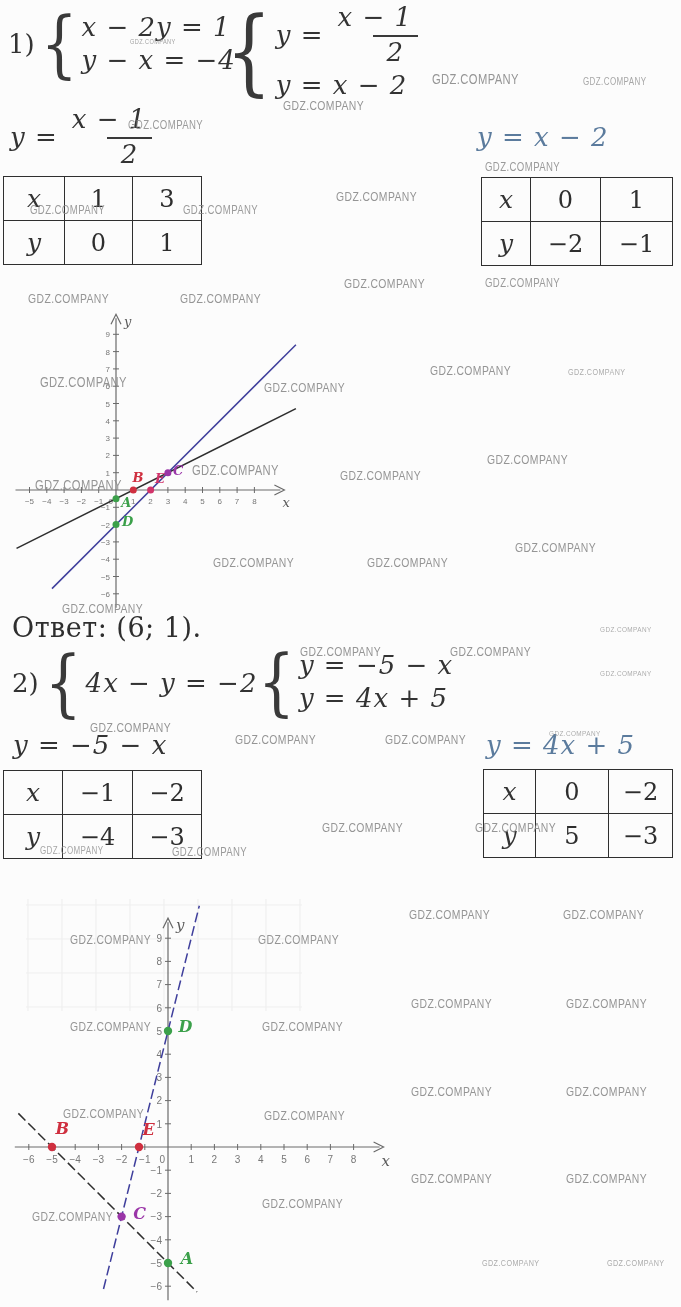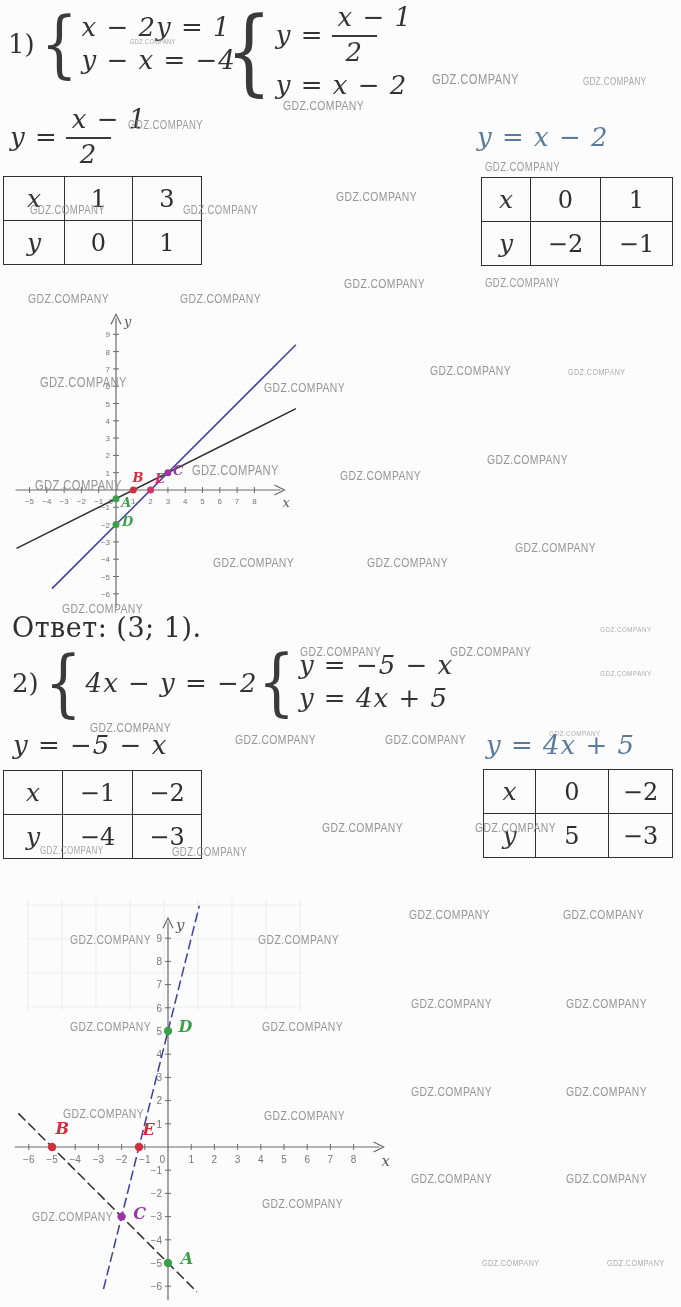--- a/index.html
+++ b/index.html
@@ -6,21 +6,21 @@
   body{width:681px;height:1307px;background:#fcfcfc;font-family:"DejaVu Serif",serif;}
   #page{position:relative;width:681px;height:1307px;overflow:hidden;background:#fcfcfc;color:#2e2e2e;}
   .abs{position:absolute;}
   .eq{font-family:"DejaVu Serif",serif;font-style:italic;font-size:26px;color:#333;letter-spacing:1px;white-space:nowrap;}
   .pnum{font-style:normal;font-size:26px;color:#333;margin-right:6px;}
   .system{display:flex;align-items:center;}
   .brace{font-family:"DejaVu Serif",serif;font-style:normal;color:#3a3a3a;line-height:1;display:inline-block;}
   .b2{font-size:58px;transform:scaleY(1.25);}
   .b3{font-size:72px;transform:scaleY(1.3);}
   .eqcol{display:flex;flex-direction:column;gap:3px;margin-left:4px;}
-  .frac{display:inline-flex;flex-direction:column;align-items:flex-start;vertical-align:middle;margin-left:8px;}
+  .frac{display:inline-flex;flex-direction:column;align-items:flex-end;vertical-align:middle;margin-left:8px;}
   .frac .num{padding:0 6px 2px 6px;}
   .frac .den{border-top:2px solid #3a3a3a;padding:0 14px;margin-top:1px;}
   .fracrow{display:flex;align-items:center;}
   .bluehead{color:#5b7b9d;}
   .answer{font-style:normal;font-size:27px;color:#2f2f2f;letter-spacing:0.5px;}
   table.vtable{position:absolute;border-collapse:collapse;background:transparent;}
   table.vtable th,table.vtable td{border:1.7px solid #2f2f2f;text-align:center;vertical-align:middle;height:43px;padding:0;}
   table.vtable th{font-family:"DejaVu Serif",serif;font-style:italic;font-weight:normal;font-size:25px;color:#333;}
   table.vtable td{font-family:"DejaVu Serif",serif;font-size:24px;color:#2e2e2e;}
   .wm{position:absolute;font-family:"Liberation Sans",sans-serif;color:#8a8a8a;white-space:nowrap;transform:scaleX(0.8);transform-origin:left top;letter-spacing:0.5px;}
@@ -165,21 +165,21 @@
       <circle cx="133.3" cy="182" r="3.5" fill="#cf2f3f"></circle>
       <text x="132.435" y="174.215" fill="#cf2f3f" font-size="13" font-style="italic" font-weight="bold" font-family="&quot;DejaVu Serif&quot;, serif">B</text>
       <circle cx="150.6" cy="182" r="3.5" fill="#d1336a"></circle>
       <text x="154.925" y="175.426" fill="#d1336a" font-size="13" font-style="italic" font-weight="bold" font-family="&quot;DejaVu Serif&quot;, serif">E</text>
       <circle cx="167.9" cy="164.7" r="3.5" fill="#9a35a8"></circle>
       <text x="173.09" y="167.295" fill="#9a35a8" font-size="13" font-style="italic" font-weight="bold" font-family="&quot;DejaVu Serif&quot;, serif">C</text>
       <circle cx="116" cy="216.6" r="3.5" fill="#3ba04a"></circle>
       <text x="122.055" y="218.33" fill="#3ba04a" font-size="13" font-style="italic" font-weight="bold" font-family="&quot;DejaVu Serif&quot;, serif">D</text>
     </svg>
 
-  <div class="abs answer" style="left:12px;top:612px;">Ответ: (3; 1).</div>
+  <div class="abs answer" style="left:12px;top:612px;">Ответ: (6; 1).</div>
 
   <div class="abs system" style="left:12px;top:654px;">
     <span class="pnum">2)</span>
     <span class="brace b2">{</span>
     <div class="eqcol">
       <span class="eq">4x − y = −2</span>
     </div>
   </div>
 
   <div class="abs system" style="left:258px;top:650px;">

